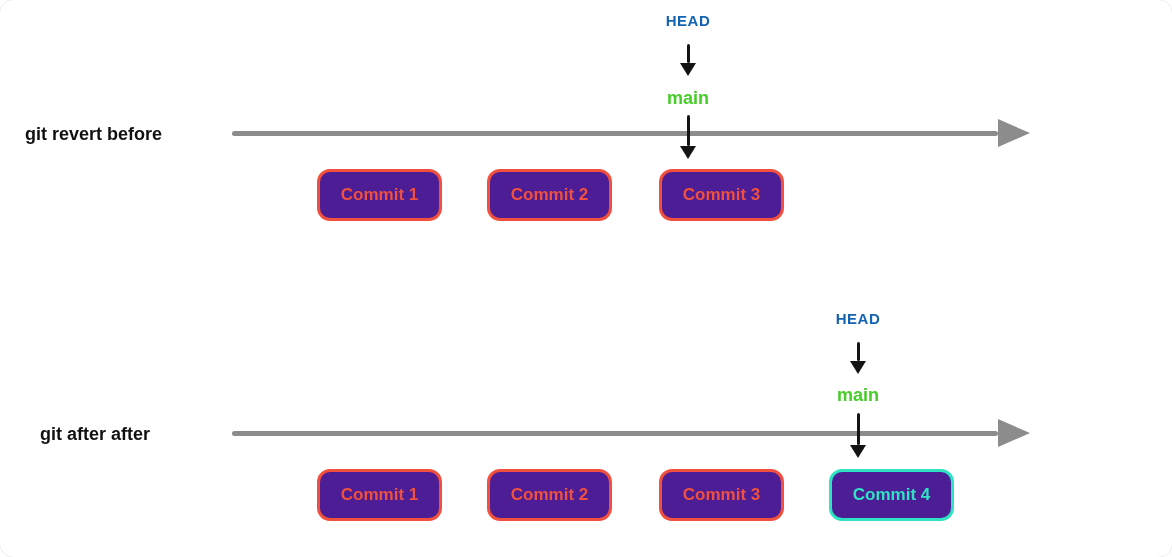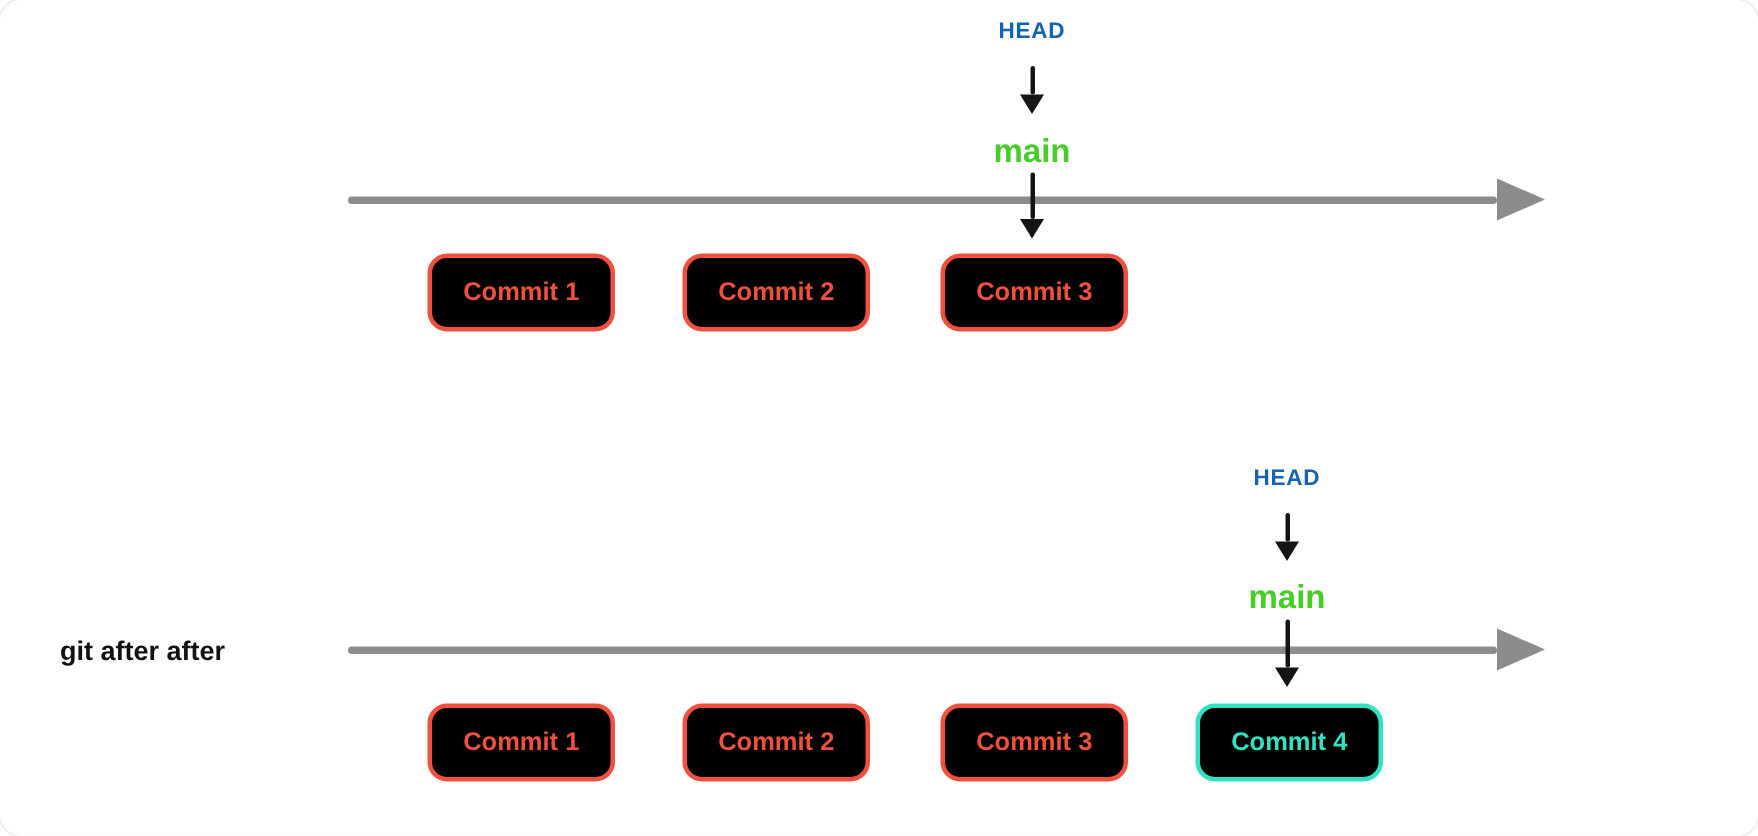--- a/index.html
+++ b/index.html
@@ -16,21 +16,21 @@
   .row-label{
     position:absolute;
     font-size:18px;font-weight:700;color:var(--label,#111);
     white-space:nowrap;
   }
   .pointer-label{
     position:absolute;width:140px;text-align:center;
     font-weight:700;white-space:nowrap;
   }
   .head-label{font-size:15px;color:var(--head,#1464B4);letter-spacing:.5px;}
-  .branch-label{font-size:22px;color:var(--branch,#46CD28);}
+  .branch-label{font-size:18px;color:var(--branch,#46CD28);}
   .varrow{
     position:absolute;width:16px;
     display:flex;flex-direction:column;align-items:center;
     z-index:3;
   }
   .varrow-shaft{width:3px;flex:1;background:var(--arrow,#111);border-radius:2px;}
   .varrow-tip{
     width:0;height:0;
     border-left:8px solid transparent;border-right:8px solid transparent;
     border-top:13px solid var(--arrow,#111);
@@ -43,31 +43,32 @@
   .timeline-head{
     width:0;height:0;
     border-top:14px solid transparent;border-bottom:14px solid transparent;
     border-left:32px solid var(--timeline,#8C8C8C);
   }
   .commit{
     position:absolute;width:125px;height:52px;
     box-sizing:border-box;border-radius:13px;
     display:flex;align-items:center;justify-content:center;
     font-size:17px;font-weight:700;
-    background:#000000;z-index:2;
+    background:#4c1d95;z-index:2;margin-left:32px;
   }
   .commit--red{border:3.5px solid var(--commit-red,#F0503D);color:var(--commit-red,#F0503D);}
   .commit--teal{border:3.5px solid var(--commit-teal,#2FE3C2);color:var(--commit-teal,#2FE3C2);text-align:center;}
 </style>
 </head>
 <body>
 
 <div class="canvas">
 
   <div class="layer">
+    <div class="row-label" style="left:25px;top:124px">git revert before</div>
 
     <div class="pointer-label head-label" style="left:618px;top:12px">HEAD</div>
 
     <div class="varrow" style="left:680px;top:44px;height:32px">
       <div class="varrow-shaft"></div>
       <div class="varrow-tip"></div>
     </div>
 
     <div class="pointer-label branch-label" style="left:618px;top:88px">main</div>
 

